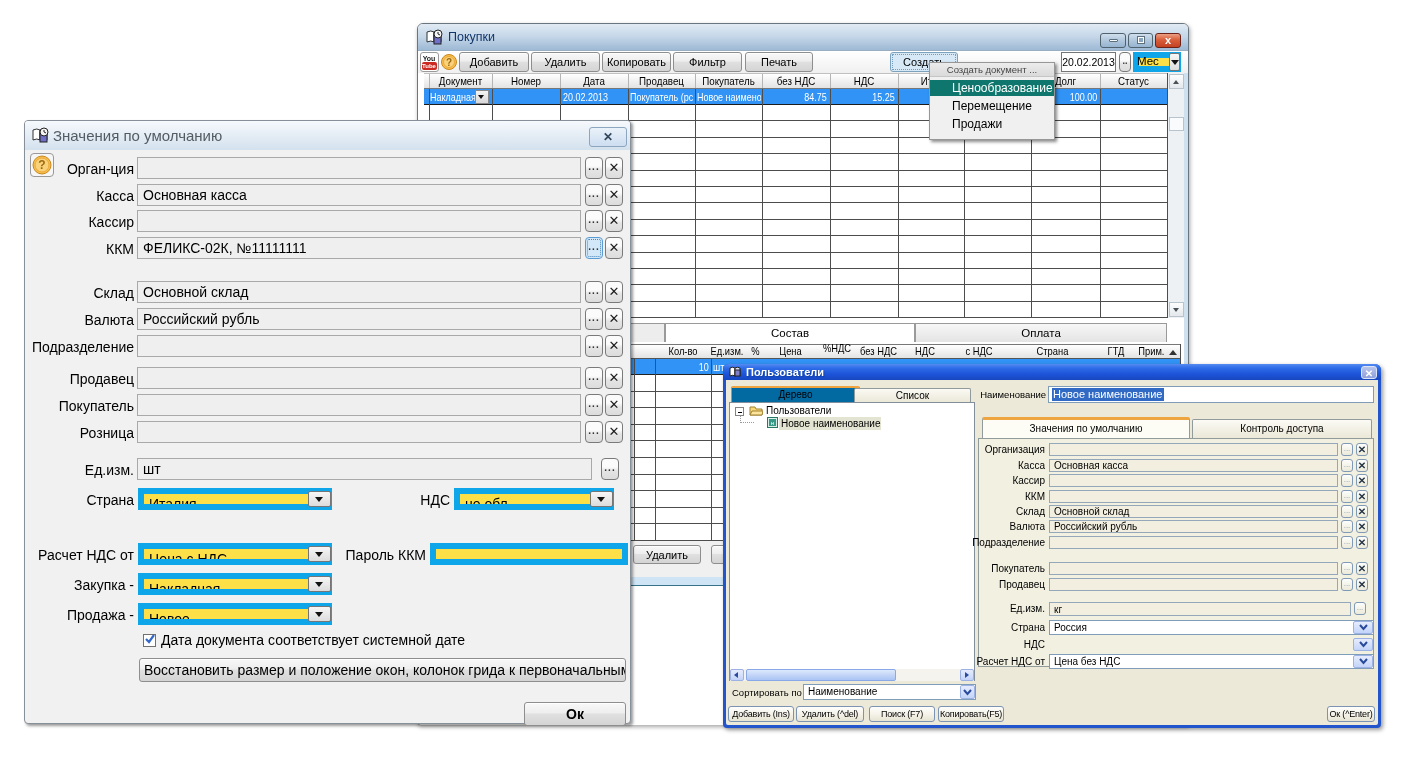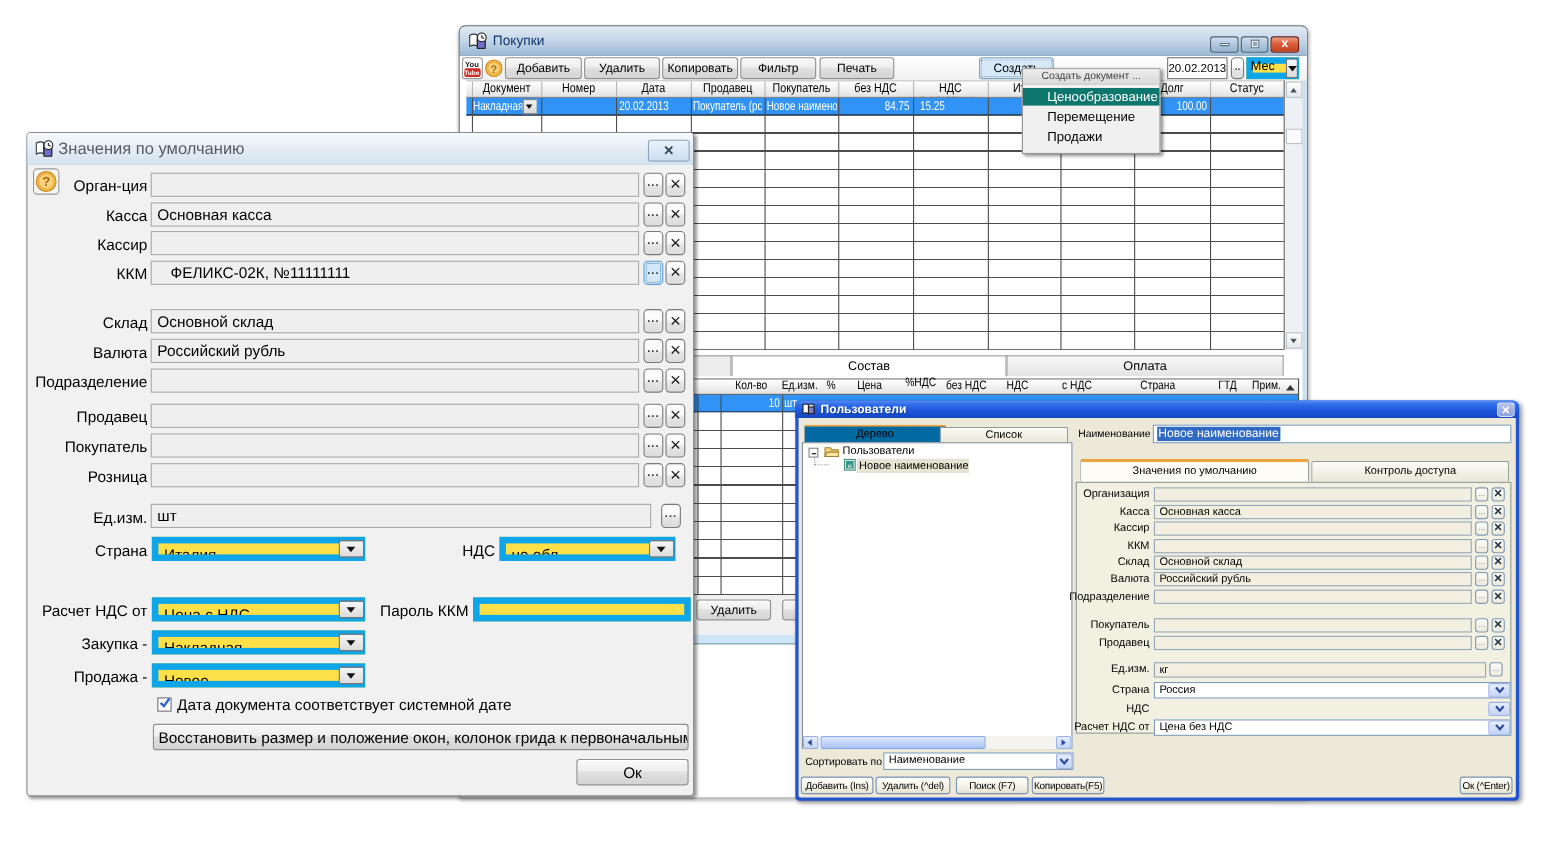--- a/index.html
+++ b/index.html
@@ -115,21 +115,21 @@
       <span class="sx">Статус</span>
     </div>
 <div style="left:6px;top:65px;width:743px;height:16px;background:#3193f5;border-bottom:1px solid #1c1c1c;"></div>
 <div class="c1" style="left:12px;top:66px;width:50px;height:14px;"><span class="sxl">Накладная</span></div>
 <div style="left:57px;top:66px;width:14px;height:14px;border:1px solid #888;background:linear-gradient(#f4f4f4,#d8d8d8);"></div>
 <div style="left:60px;top:71px;width:0px;height:0px;border-left:3.5px solid transparent;border-right:3.5px solid transparent;border-top:4px solid #111;"></div>
 <div class="c1" style="left:145px;top:66px;width:64px;height:14px;"><span class="sxl">20.02.2013</span></div>
 <div class="c1" style="left:212px;top:66px;width:64px;height:14px;overflow:hidden;"><span class="sxl">Покупатель (рс</span></div>
 <div class="c1" style="left:279px;top:66px;width:64px;height:14px;overflow:hidden;"><span class="sxl">Новое наимено</span></div>
 <div class="c1" style="left:344px;top:66px;width:65px;height:14px;text-align:right;"><span class="sxr">84.75</span></div>
-<div class="c1" style="left:412px;top:66px;width:65px;height:14px;text-align:left;"><span class="sxr">15.25</span></div>
+<div class="c1" style="left:412px;top:66px;width:65px;height:14px;text-align:right;"><span class="sxr">15.25</span></div>
 <div class="c1" style="left:613px;top:66px;width:66px;height:14px;text-align:right;"><span class="sxr">100.00</span></div>
 <div style="left:6px;top:81px;width:743px;height:213px;background:repeating-linear-gradient(180deg,#ffffff 0px,#ffffff 15.4px,#4d4d4d 15.4px,#4d4d4d 16.4px);"></div>
 <div style="left:11px;top:65px;width:1px;height:229px;background:#4d4d4d;"></div>
 <div style="left:74px;top:65px;width:1px;height:229px;background:#4d4d4d;"></div>
 <div style="left:142px;top:65px;width:1px;height:229px;background:#4d4d4d;"></div>
 <div style="left:210px;top:65px;width:1px;height:229px;background:#4d4d4d;"></div>
 <div style="left:277px;top:65px;width:1px;height:229px;background:#4d4d4d;"></div>
 <div style="left:344px;top:65px;width:1px;height:229px;background:#4d4d4d;"></div>
 <div style="left:412px;top:65px;width:1px;height:229px;background:#4d4d4d;"></div>
 <div style="left:480px;top:65px;width:1px;height:229px;background:#4d4d4d;"></div>
@@ -229,21 +229,21 @@
 <div class="xg" style="left:580px;top:36px;width:18px;height:22px;font-size:13px;line-height:20px;">✕</div>
 <div class="lbl" style="left:2px;top:67px;width:107px;height:15px;">Касса</div>
 <div class="fld t" style="left:112px;top:63px;width:444px;height:22px;font-size:14px;line-height:20px;padding-left:5px;color:#000;">Основная касса</div>
 <div class="dots" style="left:560px;top:63px;width:18px;height:22px;font-size:10px;line-height:18px;letter-spacing:1px;">...</div>
 <div class="xg" style="left:580px;top:63px;width:18px;height:22px;font-size:13px;line-height:20px;">✕</div>
 <div class="lbl" style="left:2px;top:93px;width:107px;height:15px;">Кассир</div>
 <div class="fld t" style="left:112px;top:89px;width:444px;height:22px;font-size:14px;line-height:20px;padding-left:5px;color:#000;"></div>
 <div class="dots" style="left:560px;top:89px;width:18px;height:22px;font-size:10px;line-height:18px;letter-spacing:1px;">...</div>
 <div class="xg" style="left:580px;top:89px;width:18px;height:22px;font-size:13px;line-height:20px;">✕</div>
 <div class="lbl" style="left:2px;top:120px;width:107px;height:15px;">ККМ</div>
-<div class="fld t" style="left:112px;top:116px;width:444px;height:22px;font-size:14px;line-height:20px;padding-left:17px;color:#000;">ФЕЛИКС-02К, №11111111</div>
+<div class="fld t" style="left:112px;top:116px;width:444px;height:22px;font-size:14px;line-height:20px;padding-left:5px;color:#000;">ФЕЛИКС-02К, №11111111</div>
 <div style="left:560px;top:116px;width:18px;height:22px;border:1px solid #5b9bd1;border-radius:4px;background:#d2e8f8;outline:1px dotted #4a86b8;outline-offset:-3px;font-size:10px;line-height:18px;letter-spacing:1px;text-align:center;color:#333;font-weight:bold;">...</div>
 <div class="xg" style="left:580px;top:116px;width:18px;height:22px;font-size:13px;line-height:20px;">✕</div>
 <div class="lbl" style="left:2px;top:164px;width:107px;height:15px;">Склад</div>
 <div class="fld t" style="left:112px;top:160px;width:444px;height:22px;font-size:14px;line-height:20px;padding-left:5px;color:#000;">Основной склад</div>
 <div class="dots" style="left:560px;top:160px;width:18px;height:22px;font-size:10px;line-height:18px;letter-spacing:1px;">...</div>
 <div class="xg" style="left:580px;top:160px;width:18px;height:22px;font-size:13px;line-height:20px;">✕</div>
 <div class="lbl" style="left:2px;top:191px;width:107px;height:15px;">Валюта</div>
 <div class="fld t" style="left:112px;top:187px;width:444px;height:22px;font-size:14px;line-height:20px;padding-left:5px;color:#000;">Российский рубль</div>
 <div class="dots" style="left:560px;top:187px;width:18px;height:22px;font-size:10px;line-height:18px;letter-spacing:1px;">...</div>
 <div class="xg" style="left:580px;top:187px;width:18px;height:22px;font-size:13px;line-height:20px;">✕</div>
@@ -289,21 +289,21 @@
 <div class="arrbtn" style="left:283px;top:485px;width:23px;height:16px;"></div>
 <div class="tri" style="left:290px;top:491px;width:0px;height:0px;"></div>
 <div style="left:118px;top:513px;width:13px;height:13px;background:#fff;border:1px solid #707070;"></div>
 <div style="left:118px;top:511px;width:14px;height:14px;">
       <svg width="14" height="14">
         <path d="M3 7 L6 10 L11 3" stroke="#3468c8" stroke-width="2.2" fill="none"></path>
       </svg>
     </div>
 <div class="t" style="left:136px;top:511px;width:460px;height:17px;font-size:14px;color:#000;">Дата документа соответствует системной дате</div>
 <div class="w7btn t" style="left:114px;top:537px;width:487px;height:24px;font-size:14px;line-height:22px;padding-left:4px;text-align:left;">Восстановить размер и положение окон, колонок грида к первоначальным</div>
-<div class="w7btn" style="left:499px;top:569px;width:102px;height:24px;font-size:14px;text-align:center;line-height:22px;">Ок</div>
+<div class="w7btn" style="left:499px;top:581px;width:102px;height:24px;font-size:14px;text-align:center;line-height:22px;font-weight:bold;">Ок</div>
 </div>
 <div style="left:723px;top:364px;width:658px;height:364px;border-radius:6px 6px 4px 4px;background:#2255cc;box-shadow:2px 2px 4px rgba(0,0,0,0.4);">
 <div style="left:0px;top:0px;width:658px;height:16px;background:linear-gradient(180deg,#558cf2 0%,#2e6ce8 25%,#1c53d8 65%,#1747c0 100%);border-radius:6px 6px 0 0;"></div>
 <div style="left:6px;top:2px;width:13px;height:12px;">
       <svg width="13" height="12">
         <path d="M1 2 Q3.5 0.5 6 2 L6 10 Q3.5 8.5 1 10 Z" fill="#fff" stroke="#222" stroke-width="1"></path>
         <path d="M11 2 Q8.5 0.5 6 2 L6 10 Q8.5 8.5 11 10 Z" fill="#e0e0f8" stroke="#222" stroke-width="1"></path>
         <rect x="6" y="4" width="5" height="6" fill="#8080c8" stroke="#222"></rect>
       </svg>
     </div>

